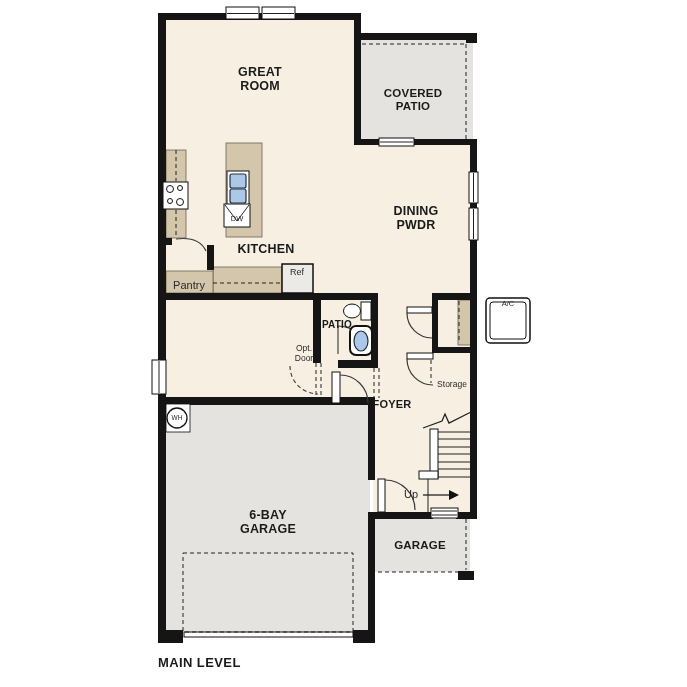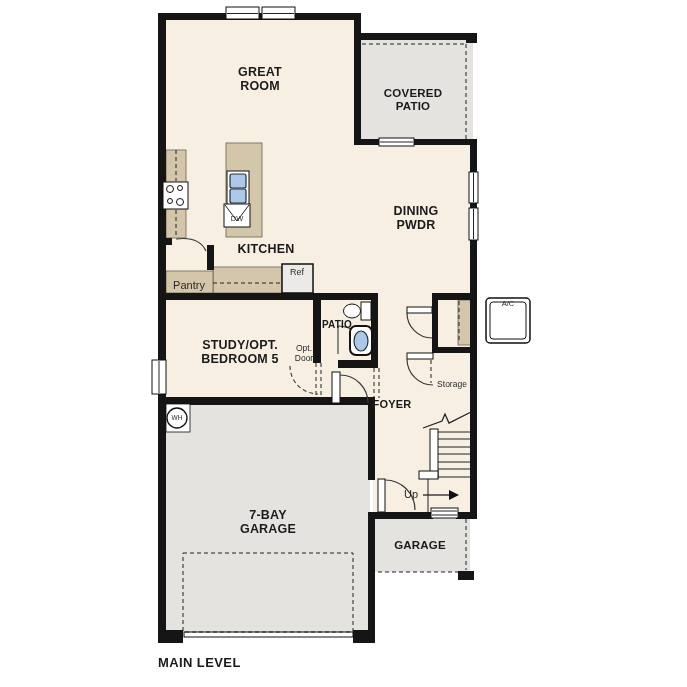--- a/index.html
+++ b/index.html
@@ -155,25 +155,23 @@
     </g>
   </svg>
 
   <div class="lbl room" style="left:260px;top:79px">GREAT
 ROOM</div>
   <div class="lbl room" style="left:413px;top:100px;font-size:11.5px">COVERED
 PATIO</div>
   <div class="lbl room" style="left:416px;top:218px">DINING
 PWDR</div>
   <div class="lbl room" style="left:266px;top:249px">KITCHEN</div>
-  <div class="lbl room" style="left:240px;top:352px">STUDY/OPT.
-BEDROOM 5</div>
   <div class="lbl room" style="left:337px;top:325px;font-size:10px">PATIO</div>
   <div class="lbl room" style="left:392px;top:404px;font-size:11px">FOYER</div>
-  <div class="lbl room" style="left:268px;top:522px">7-BAY
+  <div class="lbl room" style="left:268px;top:522px">6-BAY
 GARAGE</div>
   <div class="lbl room" style="left:420px;top:545px;font-size:11.5px">GARAGE</div>
 
   <div class="lbl small" style="left:189px;top:285px;font-size:11px">Pantry</div>
   <div class="lbl small" style="left:297px;top:272px;font-size:9px">Ref</div>
   <div class="lbl small" style="left:237px;top:219px;font-size:7.5px">DW</div>
   <div class="lbl small" style="left:304px;top:354px">Opt.
 Door</div>
   <div class="lbl small" style="left:452px;top:385px">Storage</div>
   <div class="lbl small" style="left:411px;top:494px;font-size:11px">Up</div>

